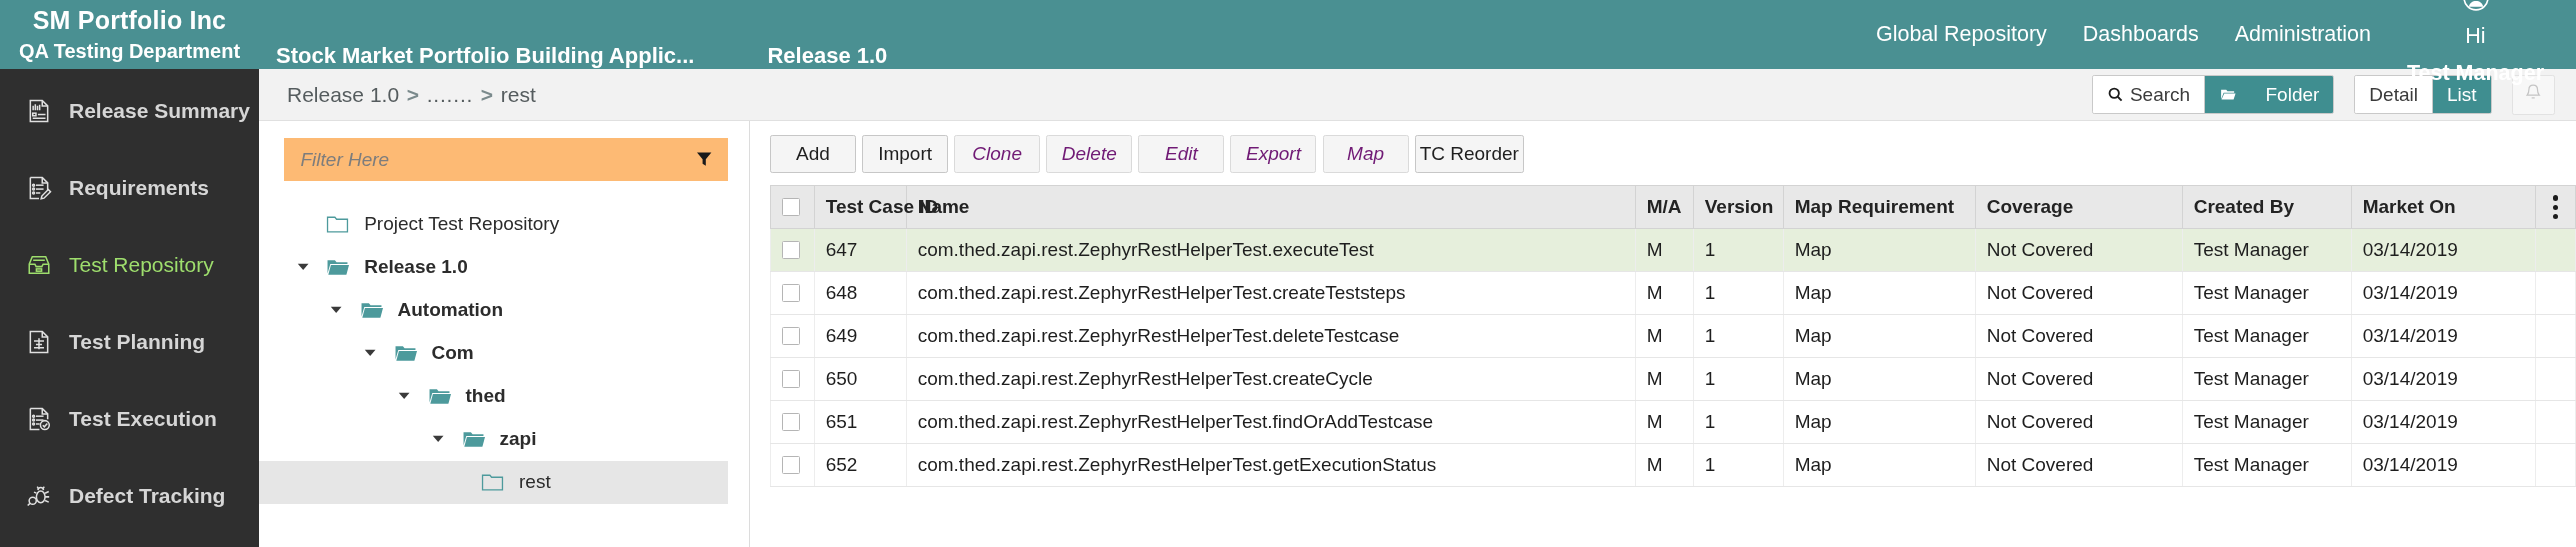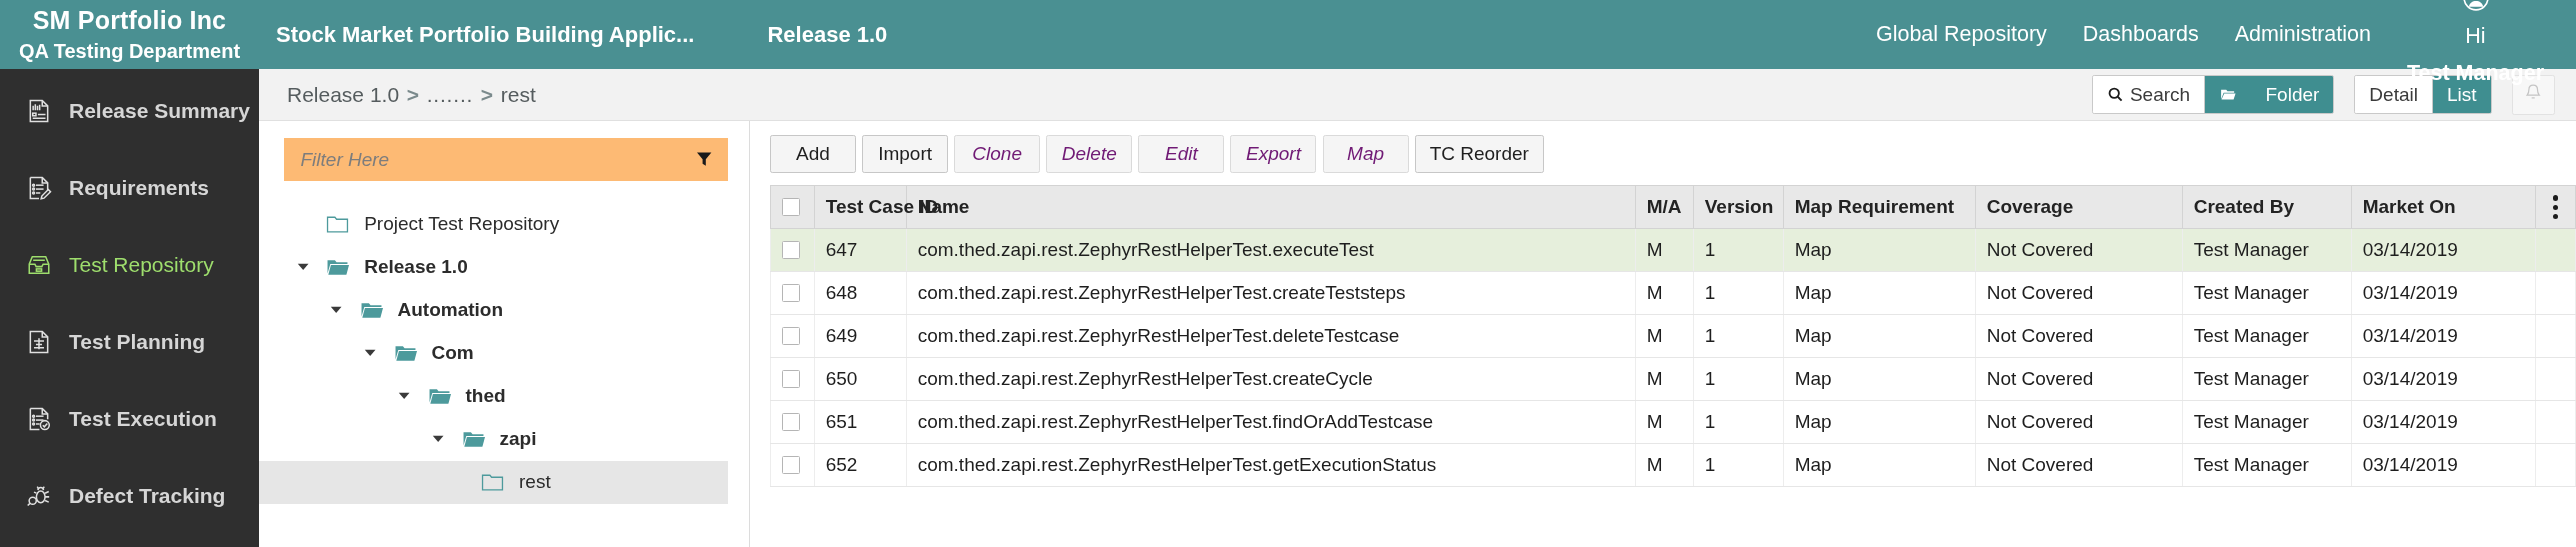--- a/index.html
+++ b/index.html
@@ -26,21 +26,21 @@
     flex-direction: column;
     align-items: center;
     justify-content: center;
     gap: 4.6px;
   }
   .org-name { font-size: 25px; font-weight: bold; letter-spacing: 0.2px; }
   .org-dept { font-size: 20px; font-weight: bold; }
 
   .project-block {
     display: flex;
-    align-items: center;
+    align-items: flex-end;
     gap: 73px;
     padding-left: 17px;
   }
   .project-name { font-size: 22px; font-weight: bold; }
   .release-name { font-size: 22px; font-weight: bold; }
 
   .nav-block {
     margin-left: auto;
     display: flex;
     align-items: center;
@@ -160,21 +160,21 @@
   .folder-ico { width: 23px; height: 20px; flex: 0 0 23px; display: block; }
   .tree-label { font-size: 19px; color: #2c2c2c; font-weight: bold; white-space: nowrap; }
   .tree-label.plain { font-weight: normal; }
 
   
   .grid-panel { flex: 1; min-width: 0; display: flex; flex-direction: column; padding: 14px 0 0 20px; }
   .toolbar { display: flex; gap: 6.1px; padding-bottom: 12.3px; }
   .tbtn {
     min-width: 86px;
     height: 38px;
-    padding: 0 14px;
+    padding: 0 4px;
     font-size: 19px;
     font-family: "Liberation Sans", sans-serif;
     background: #f5f5f5;
     border: 0.8px solid #c7c7c7;
     border-radius: 2.3px;
     color: #1f1f1f;
     cursor: pointer;
     white-space: nowrap;
   }
   .tbtn.disabled { color: #701a75; border-color: #dadada; cursor: default; font-style: italic; }

